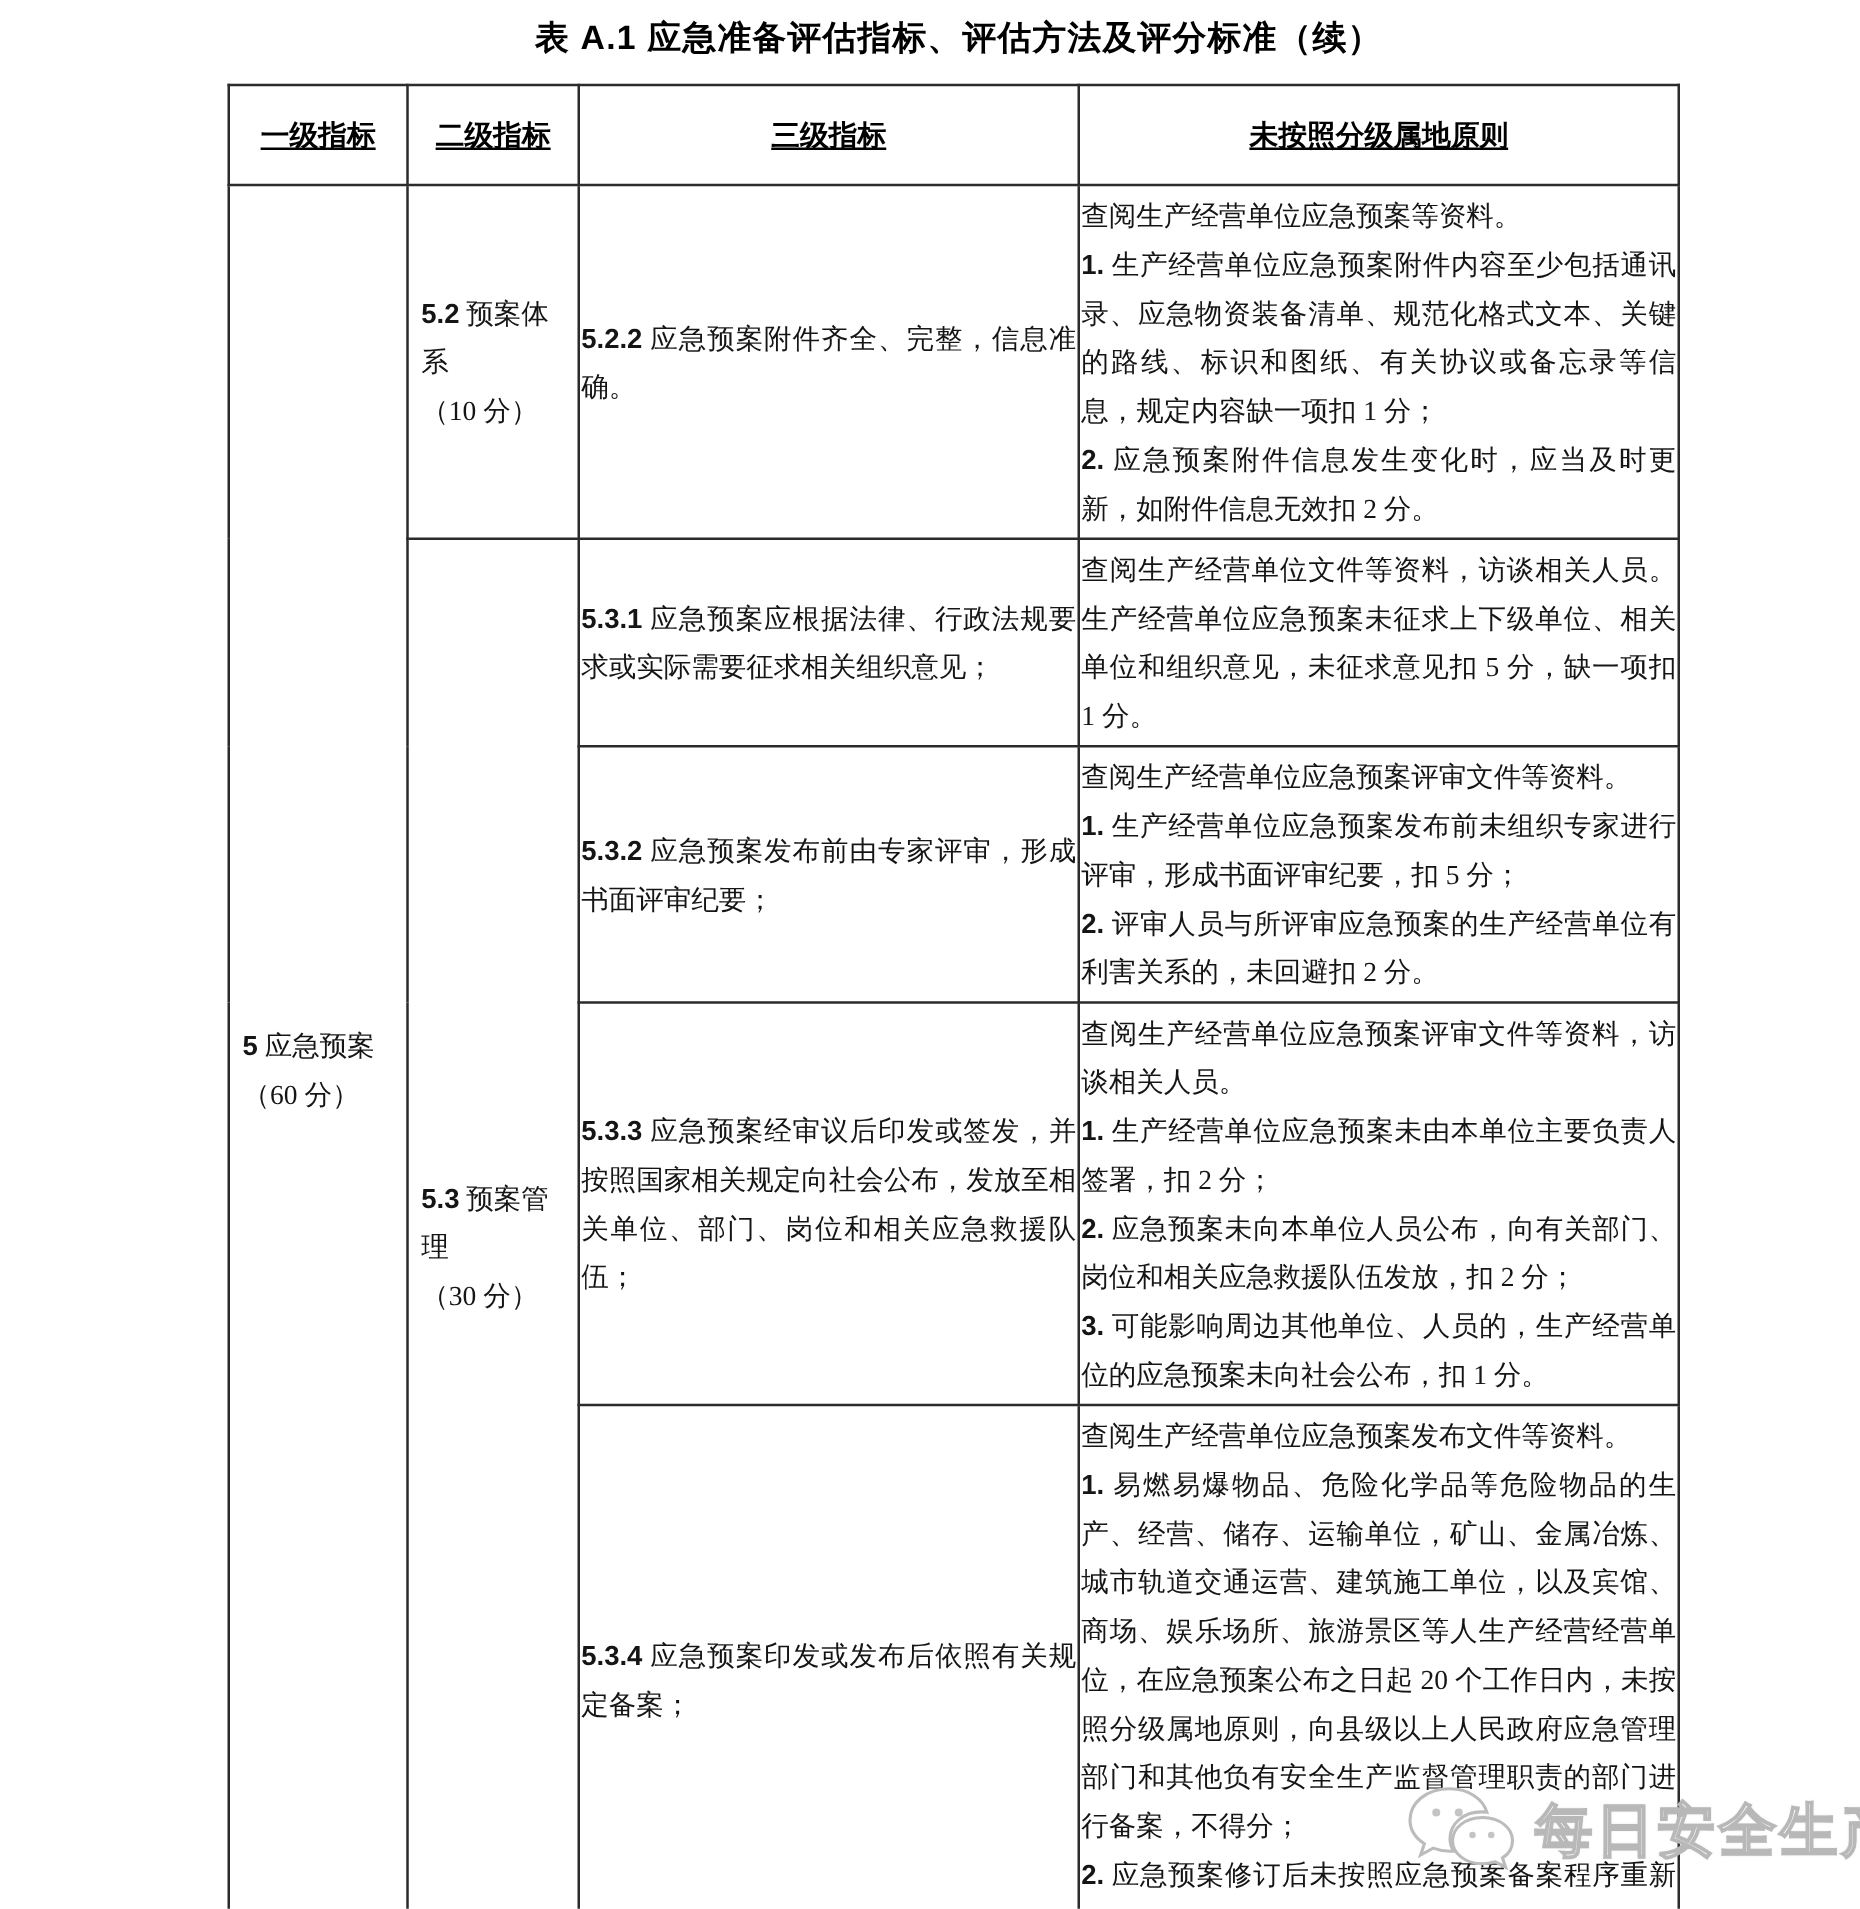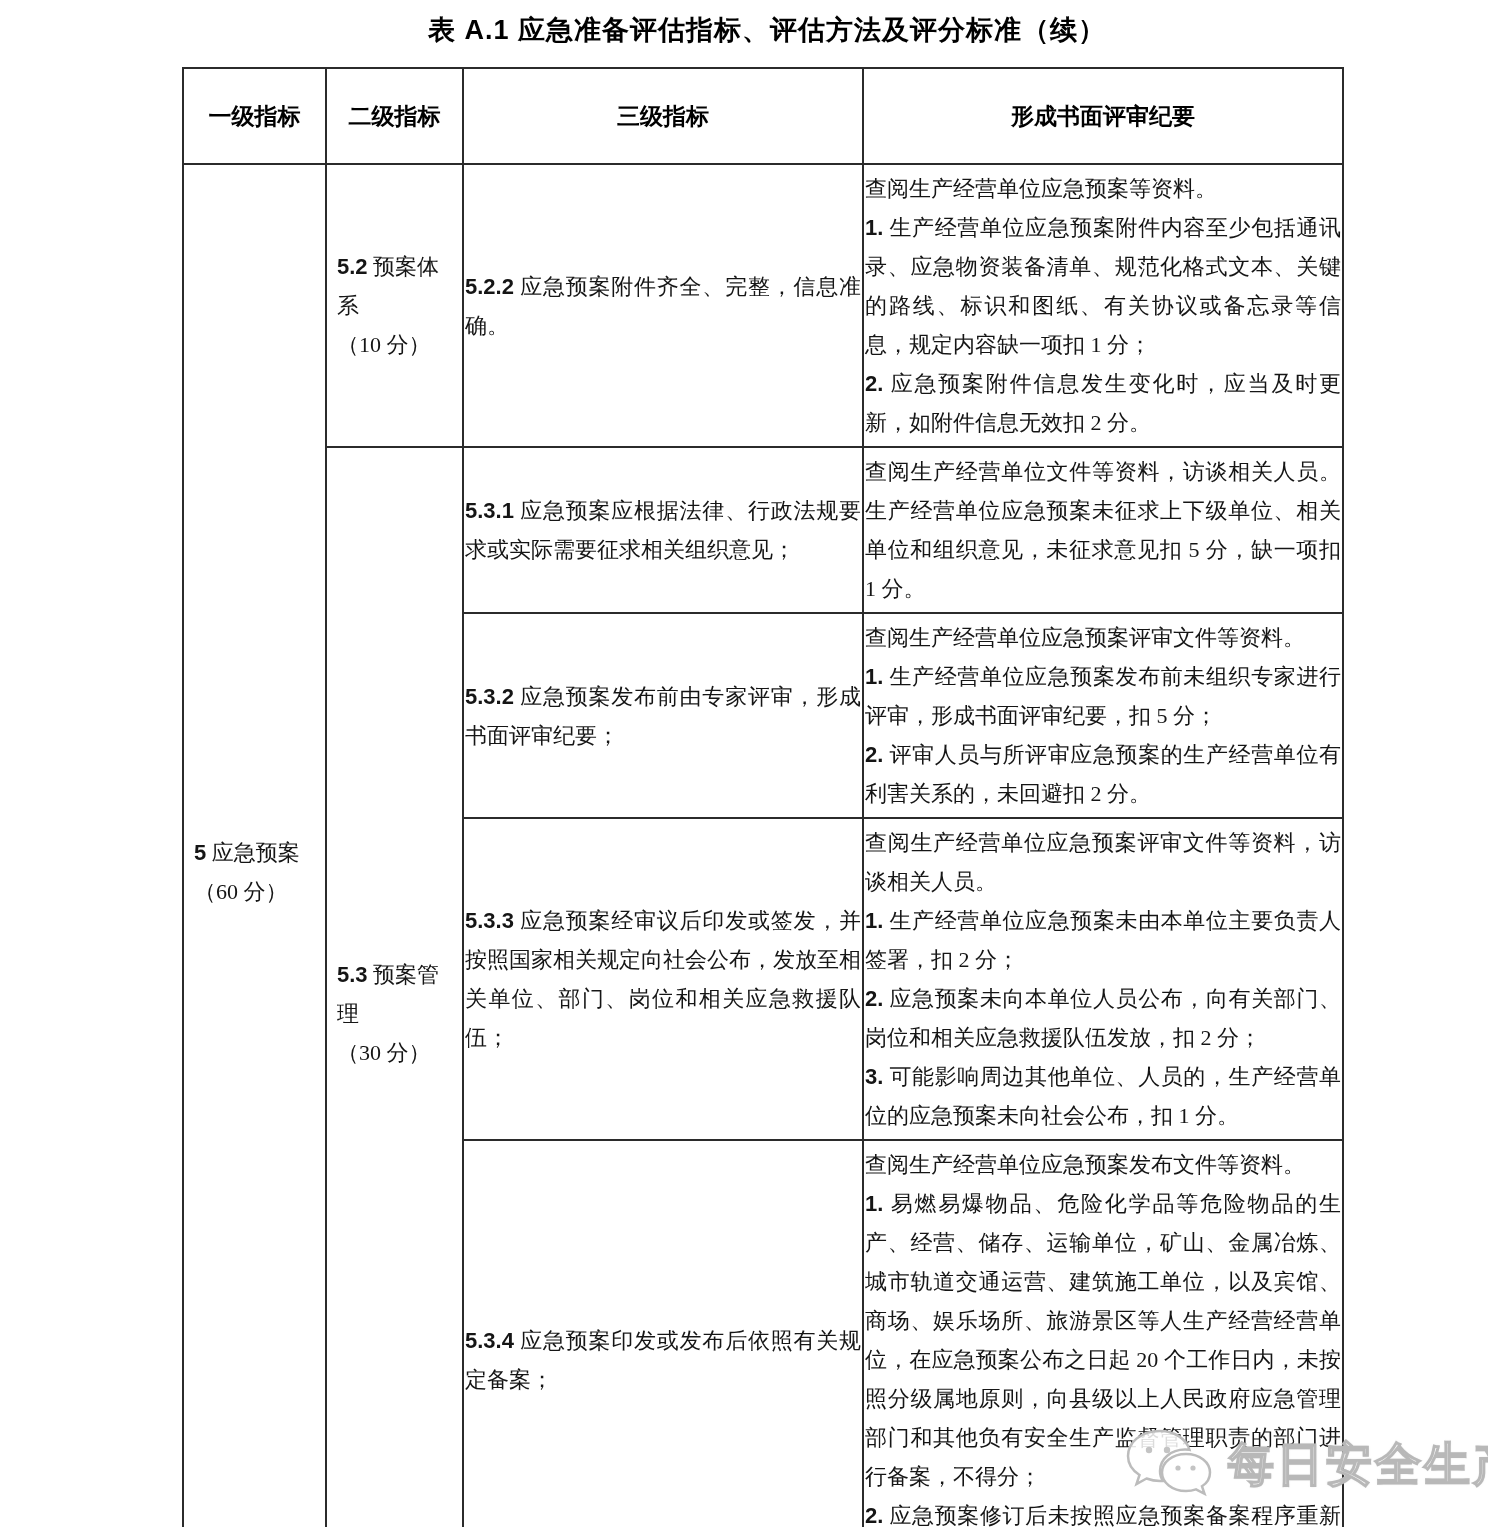--- a/index.html
+++ b/index.html
@@ -31,22 +31,23 @@
   }
   .eval-table th, .eval-table td {
     border: 2px solid #2b2b2b;
     background: #ffffff;
   }
   .eval-table th {
     font-family: "Liberation Sans", "DejaVu Sans", sans-serif;
     font-weight: bold;
     font-size: 23px;
     vertical-align: middle;
-    height: 96px;
+    height: 80px;
     color: #000000;
+    text-decoration: underline;
   }
   .eval-table td {
     font-size: 22px;
     line-height: 39px;
     padding: 4px 1px;
     color: #151515;
   }
   td.cell-level1, td.cell-level2 {
     vertical-align: middle;
     padding: 16px 10px;
@@ -95,21 +96,21 @@
     <col style="width:143px">
     <col style="width:137px">
     <col style="width:400px">
     <col style="width:480px">
   </colgroup>
   <thead>
     <tr>
       <th>一级指标</th>
       <th>二级指标</th>
       <th>三级指标</th>
-      <th>形成书面评审纪要</th>
+      <th>未按照分级属地原则</th>
     </tr>
   </thead>
   <tbody>
     <tr style="height:272px">
       <td class="cell-level1" rowspan="5">
           <div class="line"><span class="num">5</span> 应急预案</div>
           <div class="line">（60 分）</div>
         </td>
       <td class="cell-level2" rowspan="1">
           <div class="line"><span class="num">5.2</span> 预案体系</div>

